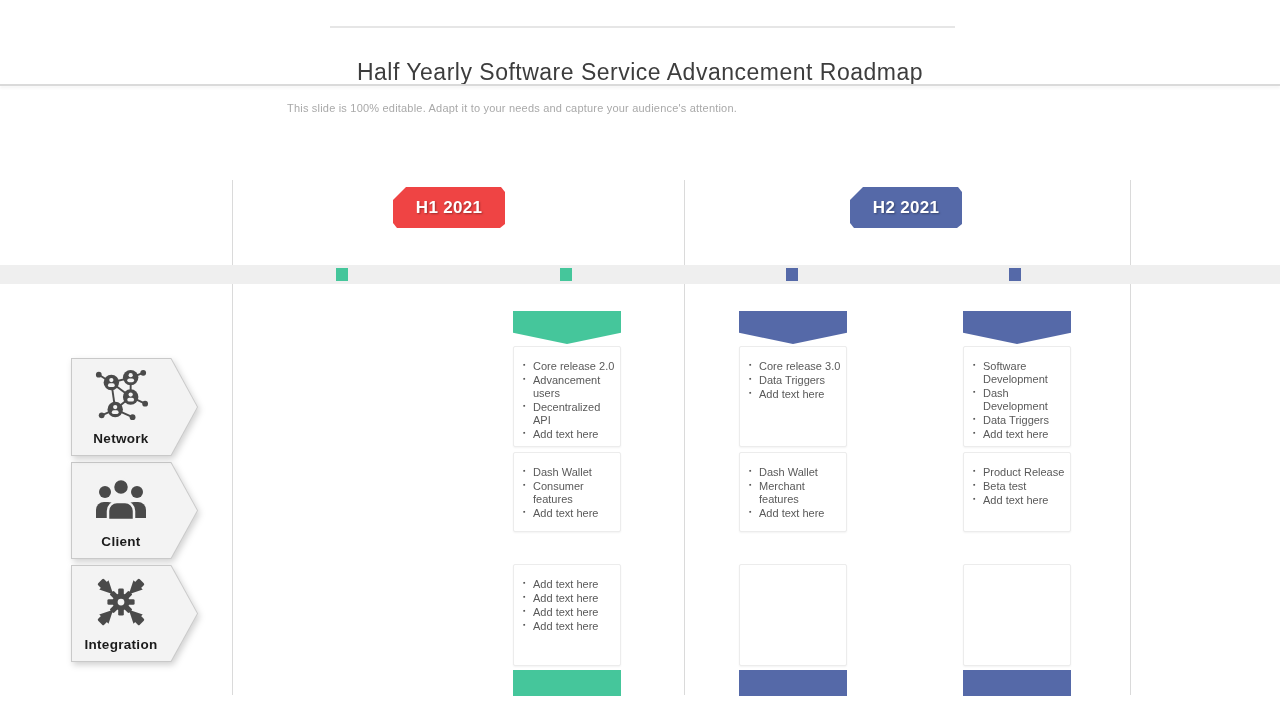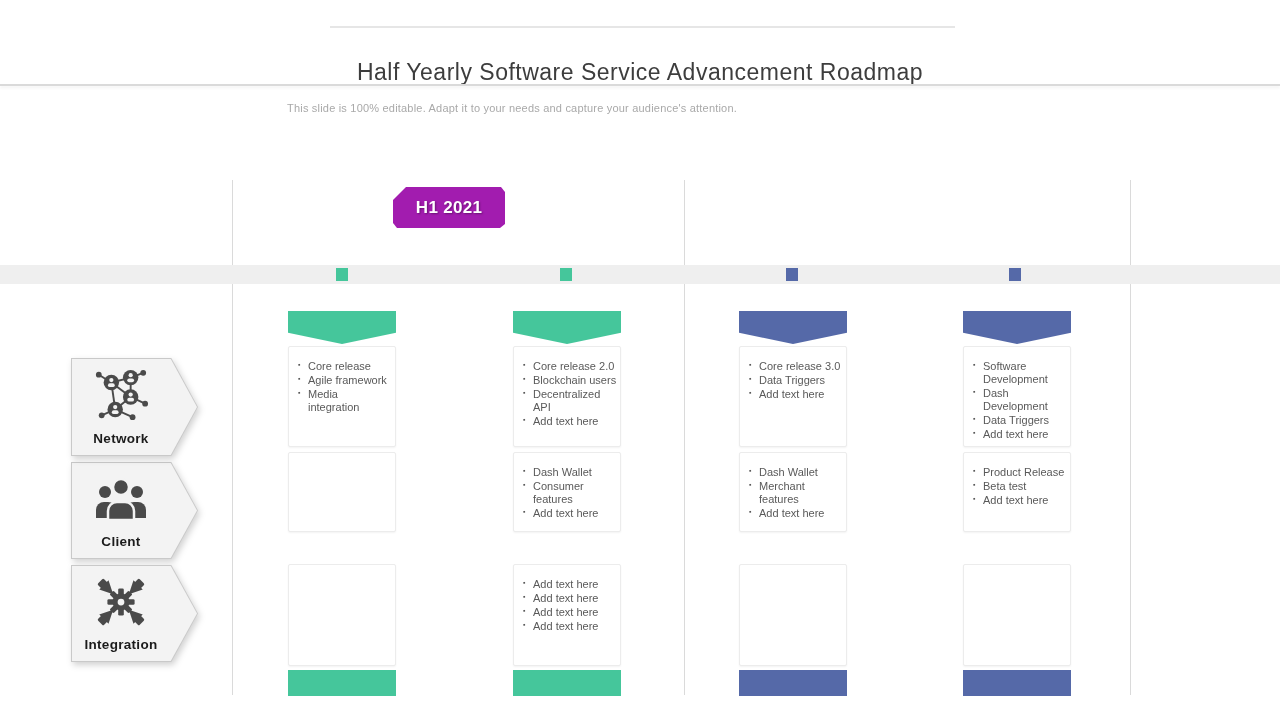--- a/index.html
+++ b/index.html
@@ -85,21 +85,25 @@
   <div class="vline" style="left:684px"></div>
   <div class="vline" style="left:1130px"></div>
   <div class="band" style="background: rgb(239, 239, 239);"></div>
   <div class="marker" style="left: 336px; background: rgb(69, 198, 155);"></div>
   <div class="marker" style="left: 560px; background: rgb(69, 198, 155);"></div>
   <div class="marker" style="left: 786px; background: rgb(85, 105, 168);"></div>
   <div class="marker" style="left: 1009px; background: rgb(85, 105, 168);"></div>
 
   <div class="badge" style="left:393px">
     <div class="badge-back"></div>
-    <div class="badge-front" style="background: #a21caf; text-align: center;">H1 2021</div>
+    <div class="badge-front" style="background: #ef4444; text-align: center;">H1 2021</div>
+  </div>
+  <div class="badge" style="left:850px">
+    <div class="badge-back"></div>
+    <div class="badge-front" style="background: rgb(85, 105, 168);">H2 2021</div>
   </div>
 
   <div class="side-arrow" style="top:462px;height:97px">
     <div class="arrow-border"></div>
     <div class="arrow-fill"></div>
     <div class="side-icon">
       <svg width="56" height="46" viewBox="0 0 56 46">
         <g fill="#4a4a4a">
           <circle cx="12" cy="16" r="6"></circle>
           <path d="M3 42 v-8 a8 8 0 0 1 8-8 h4 a8 8 0 0 1 8 8 v8 z"></path>
@@ -184,44 +188,27 @@
           <rect x="29" y="17.5" width="6" height="29" rx="1.5" transform="rotate(90 32 32)"></rect>
           <rect x="29" y="17.5" width="6" height="29" rx="1.5" transform="rotate(135 32 32)"></rect>
           <circle cx="32" cy="32" r="9"></circle>
         </g>
         <circle cx="32" cy="32" r="3.6" fill="#f3f3f3"></circle>
       </svg>
     </div>
     <div class="side-label">Integration</div>
   </div>
 
-  <div class="col" style="left:288px">
-    <div class="col-head" style="background: rgb(69, 198, 155);"></div>
-    <div class="card card-1">
-        <ul>
-          <li>Core release</li>
-          <li>Agile framework</li>
-          <li>Media integration</li>
-        </ul>
-      </div>
-    <div class="card card-2">
-        <ul></ul>
-      </div>
-    <div class="card card-3">
-        <ul></ul>
-      </div>
-    <div class="col-foot" style="background: rgb(69, 198, 155);"></div>
-  </div>
 
   <div class="col" style="left:513px">
     <div class="col-head" style="background: rgb(69, 198, 155);"></div>
     <div class="card card-1">
         <ul>
           <li>Core release 2.0</li>
-          <li>Blockchain users</li>
+          <li>Advancement users</li>
           <li>Decentralized API</li>
           <li>Add text here</li>
         </ul>
       </div>
     <div class="card card-2">
         <ul>
           <li>Dash Wallet</li>
           <li>Consumer features</li>
           <li>Add text here</li>
         </ul>

